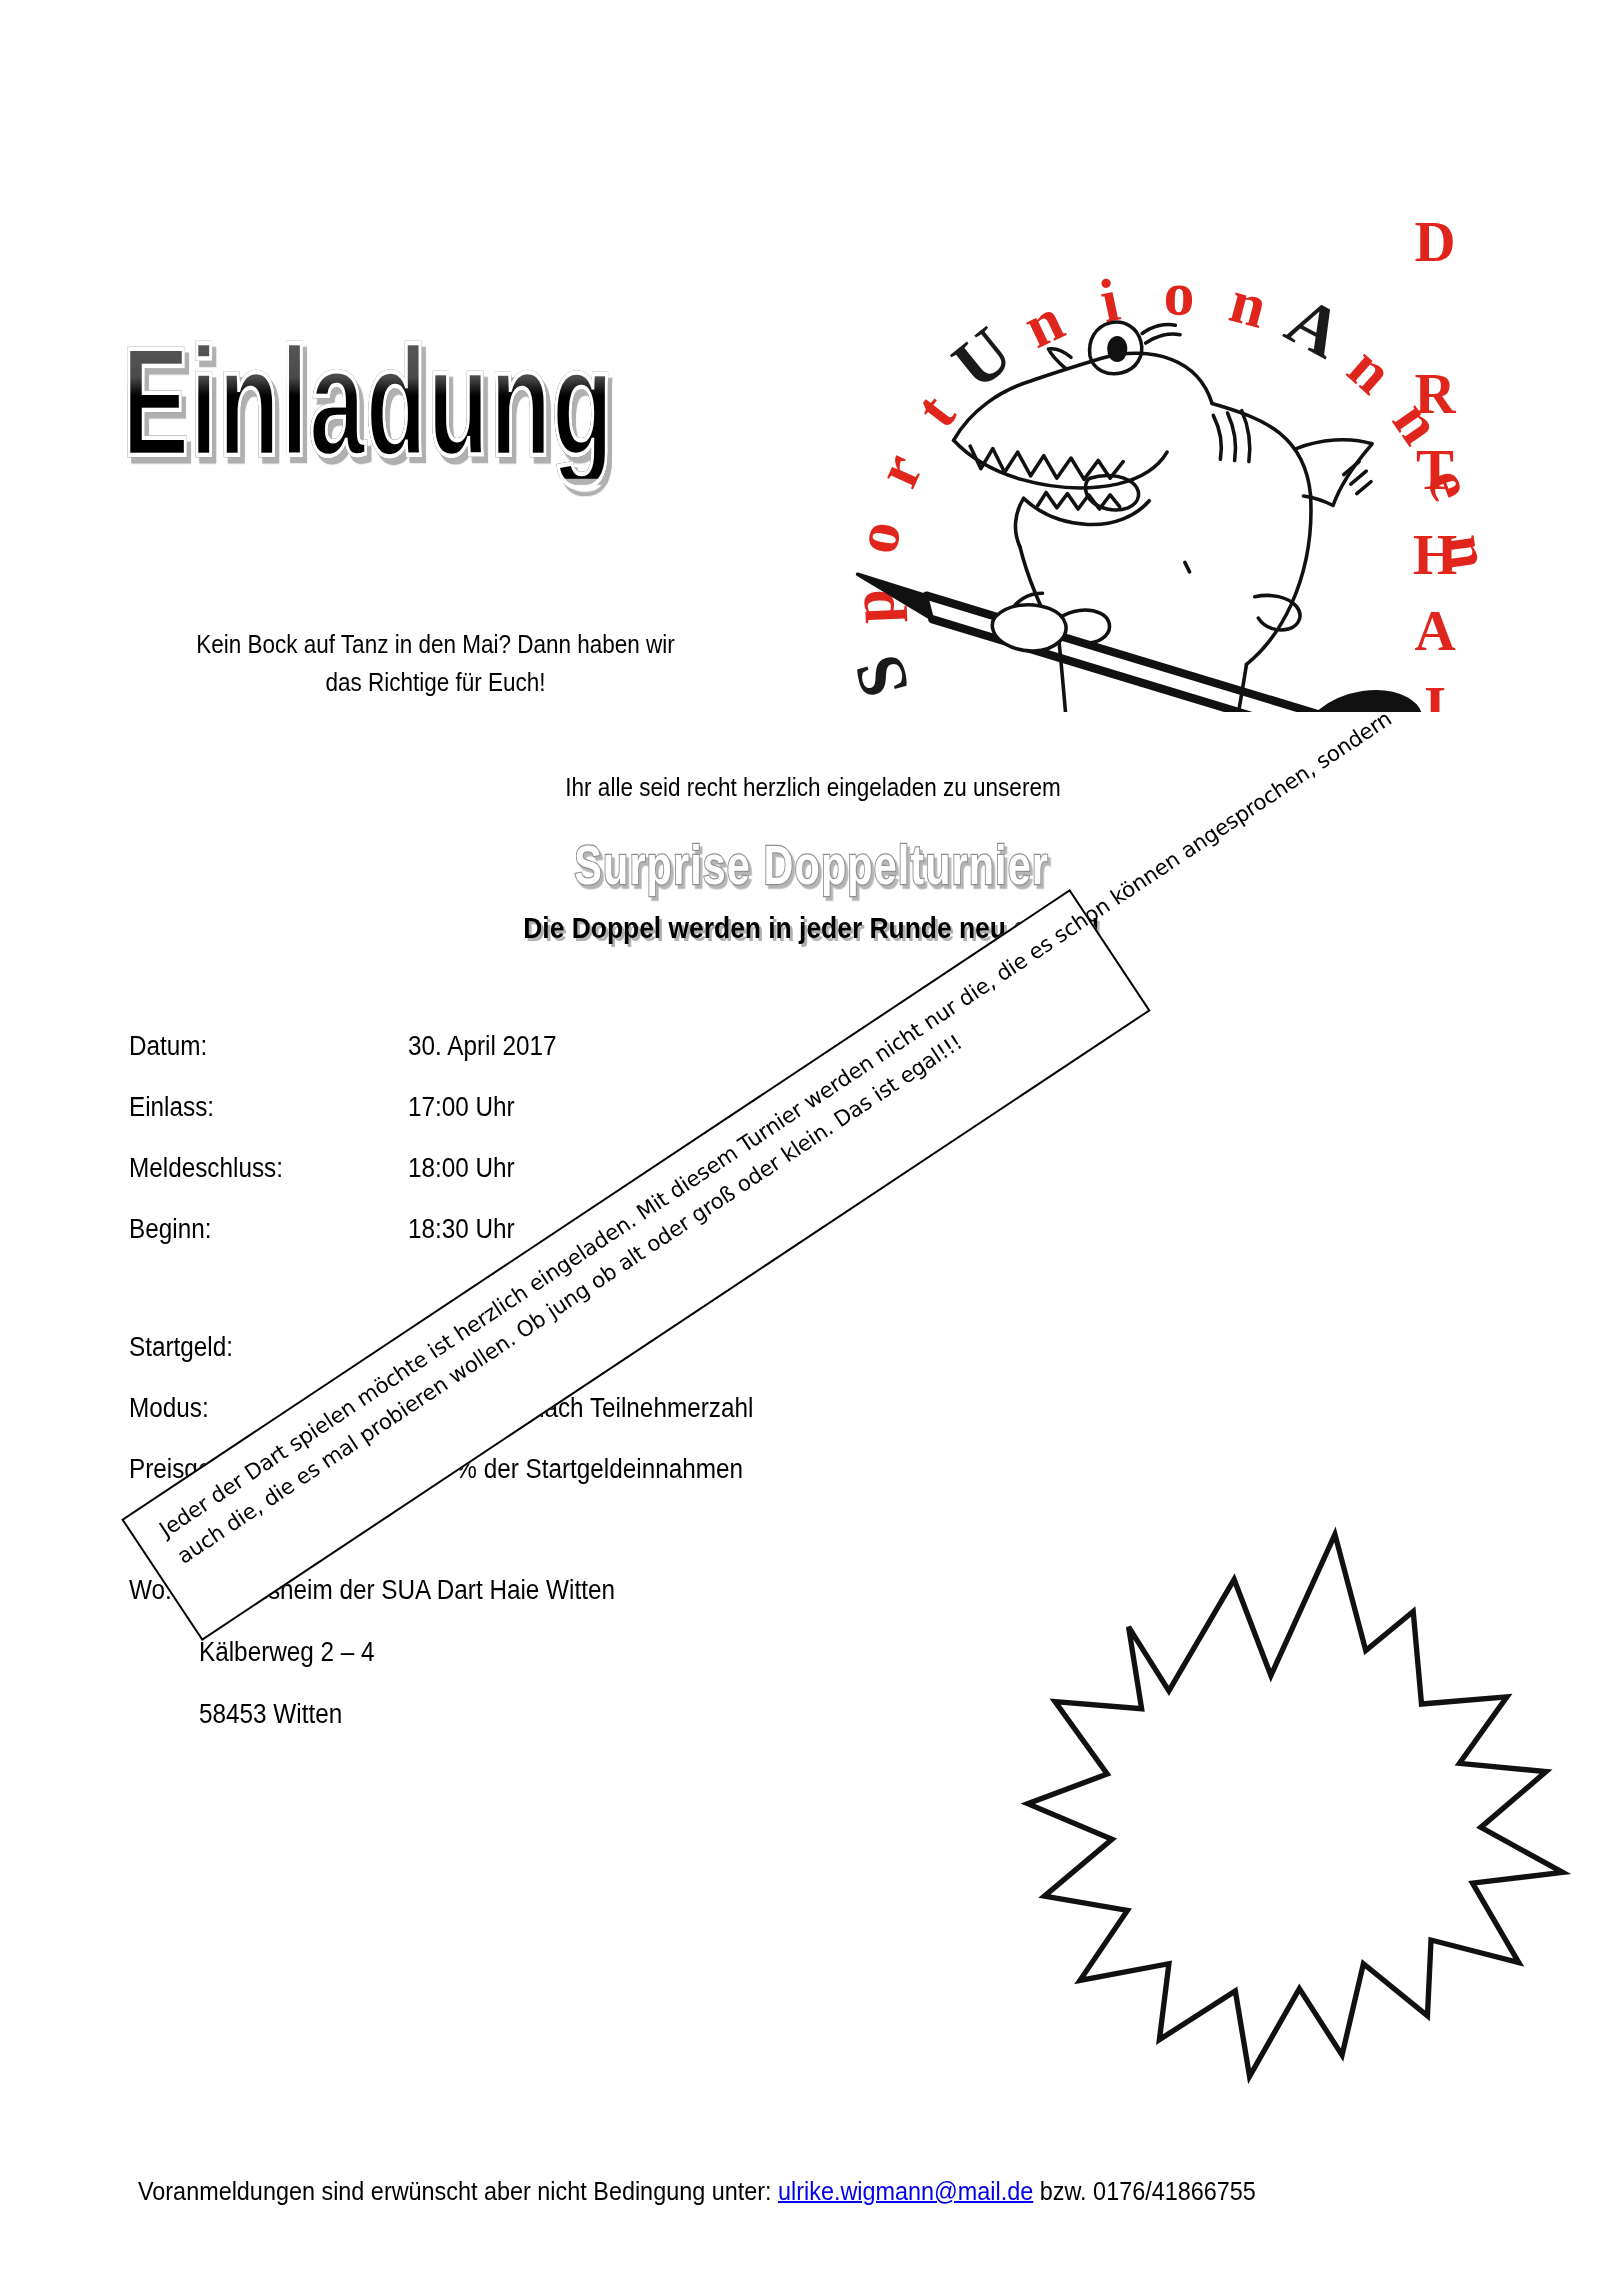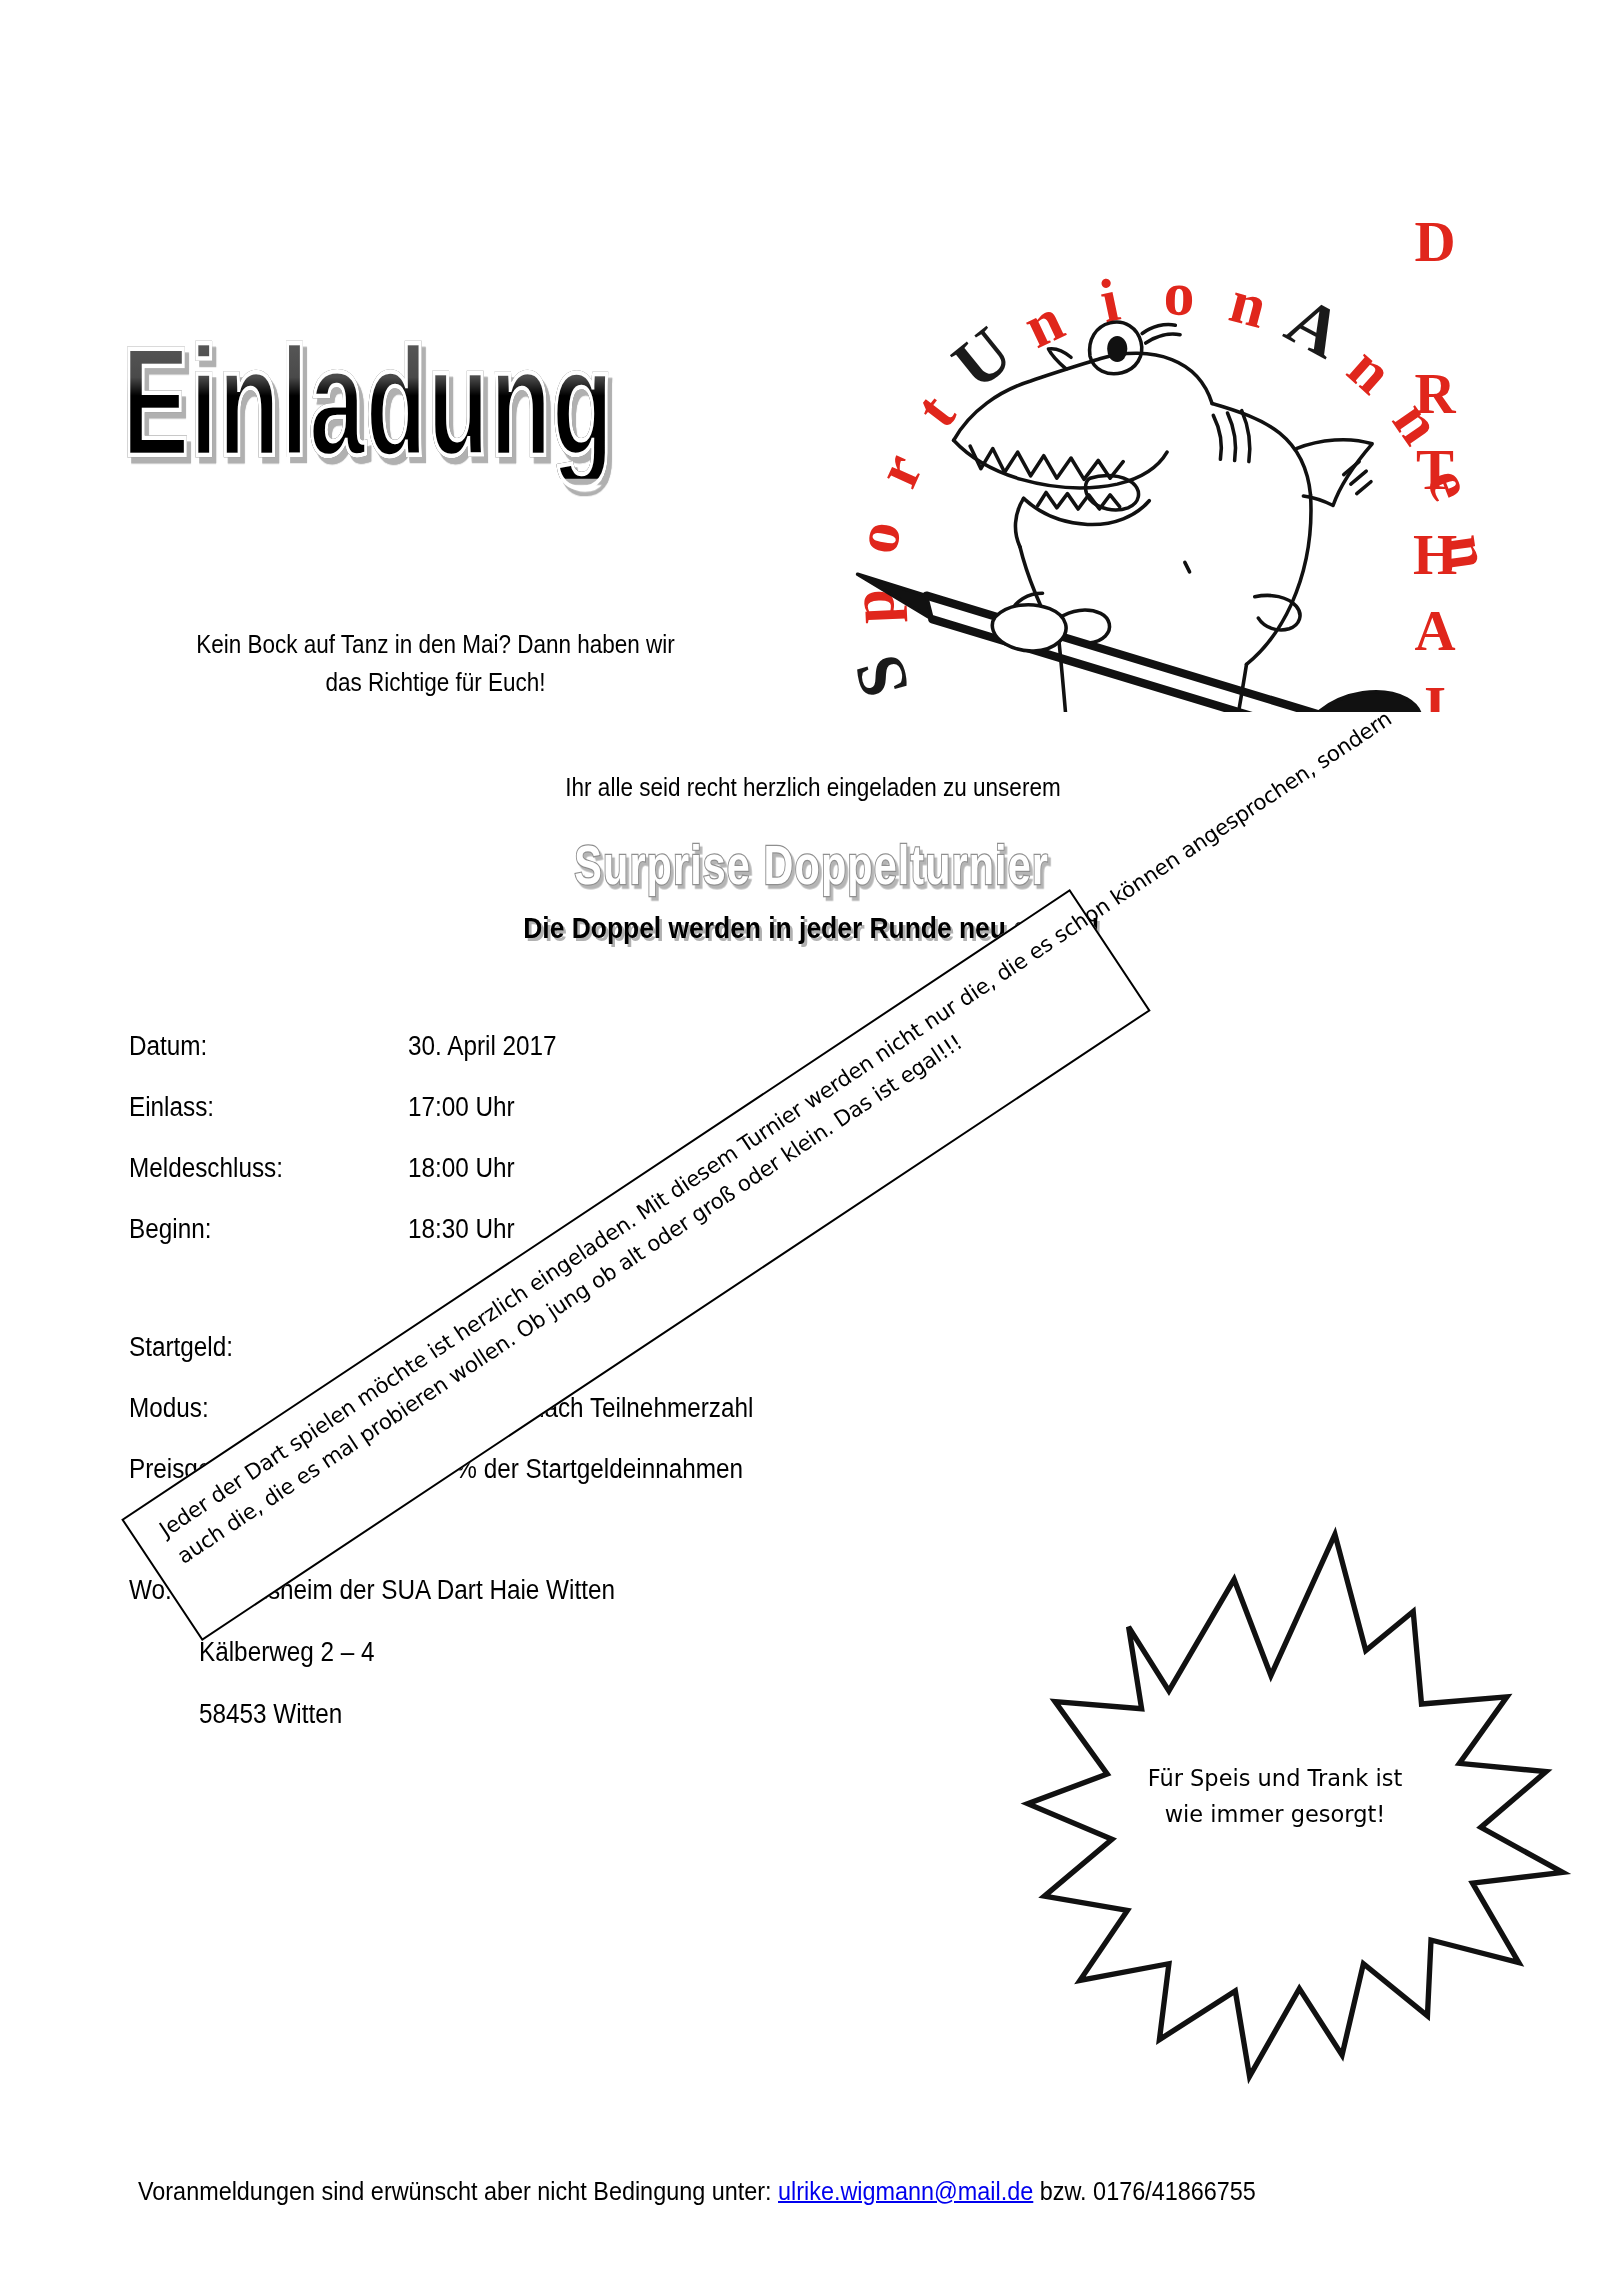--- a/index.html
+++ b/index.html
@@ -419,23 +419,19 @@
   </div>
 
   <div class="burst">
     <svg viewBox="0 0 1000 1080" xmlns="http://www.w3.org/2000/svg">
       <polygon points="232,222 300,330 410,142 472,304 580,66 632,262 712,196 726,352
                 870,340 790,452 936,466 826,560 964,636 812,654 890,788 742,750
                 736,878 628,790 592,944 520,832 436,980 412,836 284,918 300,790
                 150,818 230,700 90,676 204,580 62,520 196,470 108,348 254,360" fill="#ffffff" stroke="#111111" stroke-width="9" stroke-linejoin="miter"></polygon>
     </svg>
   </div>
-  <div class="burst-text">
-    <div>Für Speis und Trank ist</div>
-    <div>wie immer gesorgt!</div>
-  </div>
 
   <div class="footer">
     <span>Voranmeldungen sind erwünscht aber nicht Bedingung unter: </span><a href="#">ulrike.wigmann@mail.de</a><span> bzw. 0176/41866755</span>
   </div>
 
 </div>
 
 
 </body></html>

